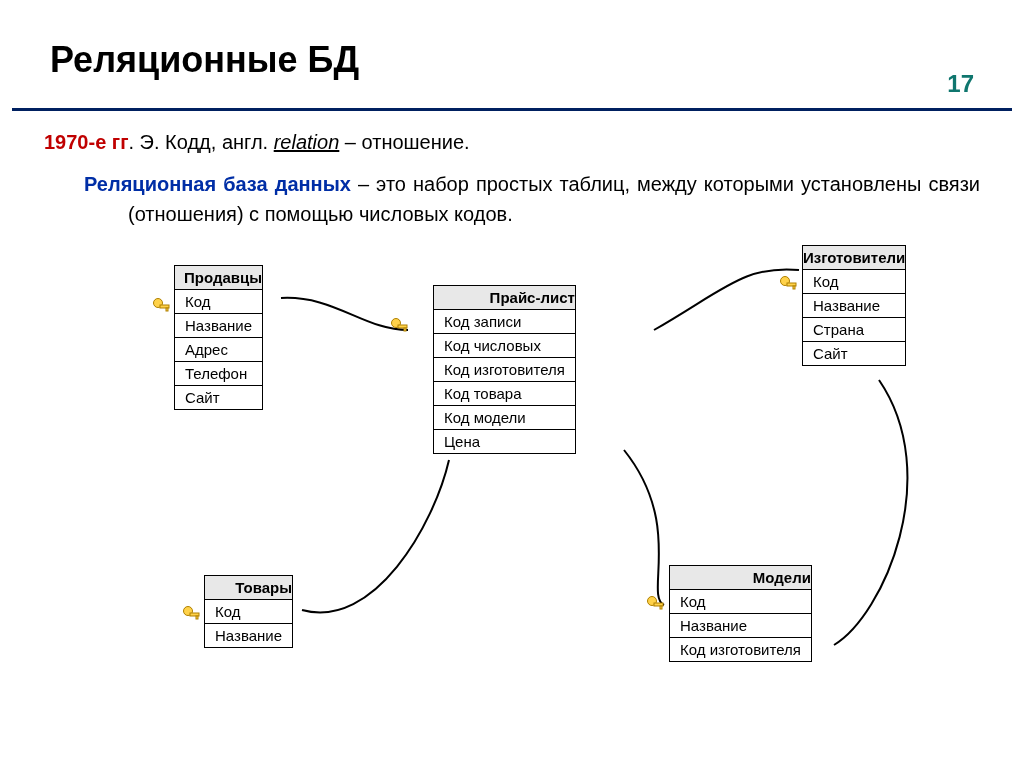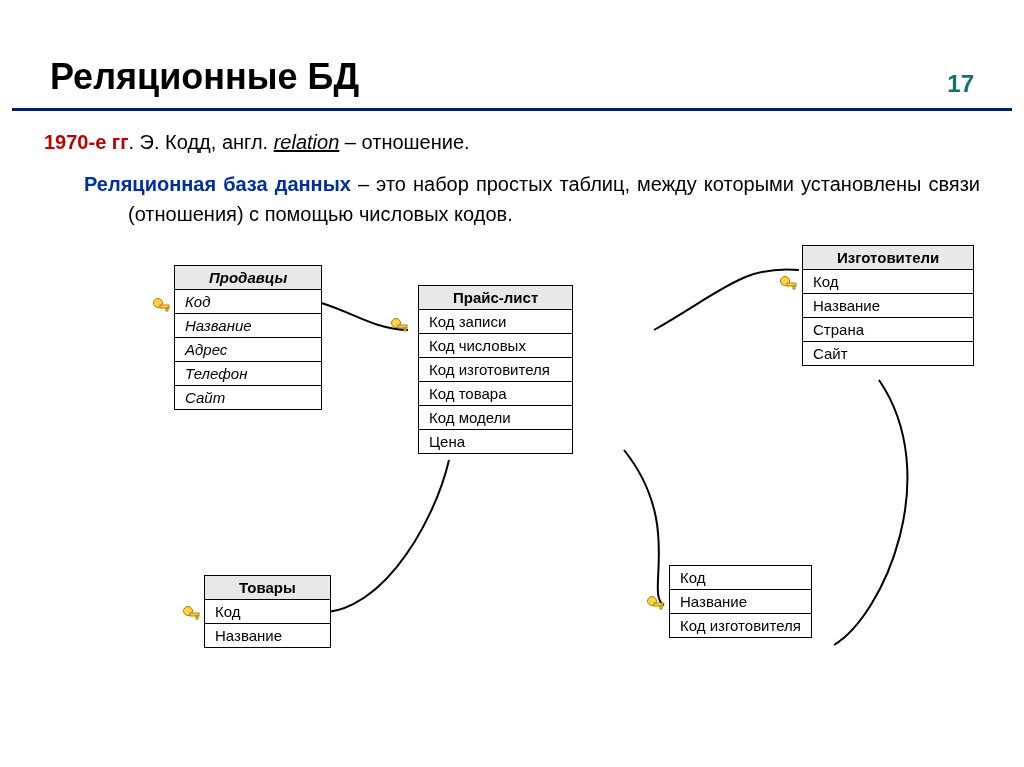--- a/index.html
+++ b/index.html
@@ -7,21 +7,21 @@
     width: 1024px; height: 767px;
     background: #fff;
     font-family: Arial, Helvetica, sans-serif;
     position: relative;
     overflow: hidden;
   }
   .header {
     padding: 22px 50px 10px 50px;
     display: flex;
     justify-content: space-between;
-    align-items: flex-end;
+    align-items: center;
   }
   .title {
     font-size: 36px;
     font-weight: bold;
     color: #000;
   }
   .page-num {
     font-size: 24px;
     font-weight: bold;
     color: #0f766e;
@@ -67,21 +67,21 @@
   .entity th, .entity td {
     border: 1px solid #000;
     padding: 3px 10px;
     text-align: left;
     white-space: nowrap;
   }
   .entity th {
     background: #e8e8e8;
     font-weight: bold;
     text-align: right;
-    padding: 3px 34px;
+    padding: 3px 0;
   }
   .key {
     position: absolute;
     width: 20px; height: 20px;
   }
   svg.connections {
     position: absolute;
     left: 0; top: 0;
     width: 100%; height: 100%;
     pointer-events: none;
@@ -107,21 +107,21 @@
   <div class="diagram-area">
 
     <svg class="connections" viewBox="0 0 936 480" preserveAspectRatio="none">
       <path d="M 237 63 C 290 60, 320 95, 364 95" stroke="#000" stroke-width="2" fill="none"></path>
       <path d="M 610 95 C 680 55, 700 30, 755 35" stroke="#000" stroke-width="2" fill="none"></path>
       <path d="M 258 375 C 330 395, 390 290, 405 225" stroke="#000" stroke-width="2" fill="none"></path>
       <path d="M 580 215 C 640 290, 600 360, 620 370" stroke="#000" stroke-width="2" fill="none"></path>
       <path d="M 835 145 C 900 240, 840 380, 790 410" stroke="#000" stroke-width="2" fill="none"></path>
     </svg>
 
-    <table class="entity" style="left:130px; top:30px;font-style:italic;">
+    <table class="entity" style="left:130px; top:30px;">
       <tbody>
           <tr>
             <th>Продавцы</th>
           </tr>
       <tr>
             <td>Код</td>
           </tr>
       <tr>
             <td>Название</td>
           </tr>
@@ -130,21 +130,21 @@
           </tr>
       <tr>
             <td>Телефон</td>
           </tr>
       <tr>
             <td>Сайт</td>
           </tr>
     </tbody>
       </table>
 
-    <table class="entity" style="left:374px; top:50px;">
+    <table class="entity" style="left:389px; top:50px;">
       <tbody>
           <tr>
             <th>Прайс-лист</th>
           </tr>
       <tr>
             <td>Код записи</td>
           </tr>
       <tr>
             <td>Код числовых</td>
           </tr>
@@ -192,20 +192,23 @@
             <td>Код</td>
           </tr>
       <tr>
             <td>Название</td>
           </tr>
     </tbody>
       </table>
 
     <table class="entity" style="left:625px; top:330px;">
       <tbody>
+          <tr>
+            <th>Модели</th>
+          </tr>
       <tr>
             <td>Код</td>
           </tr>
       <tr>
             <td>Название</td>
           </tr>
       <tr>
             <td>Код изготовителя</td>
           </tr>
     </tbody>

